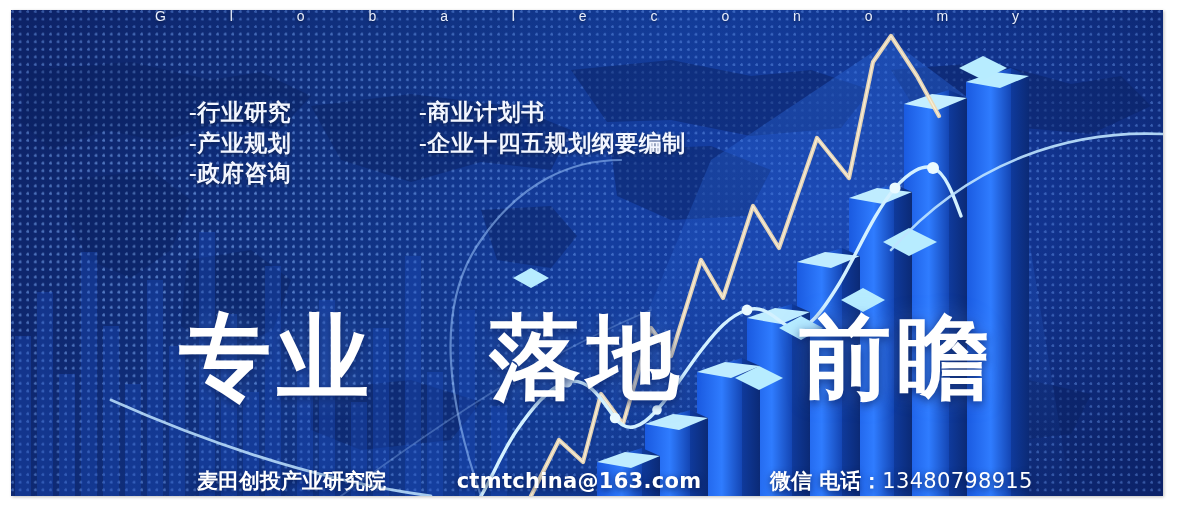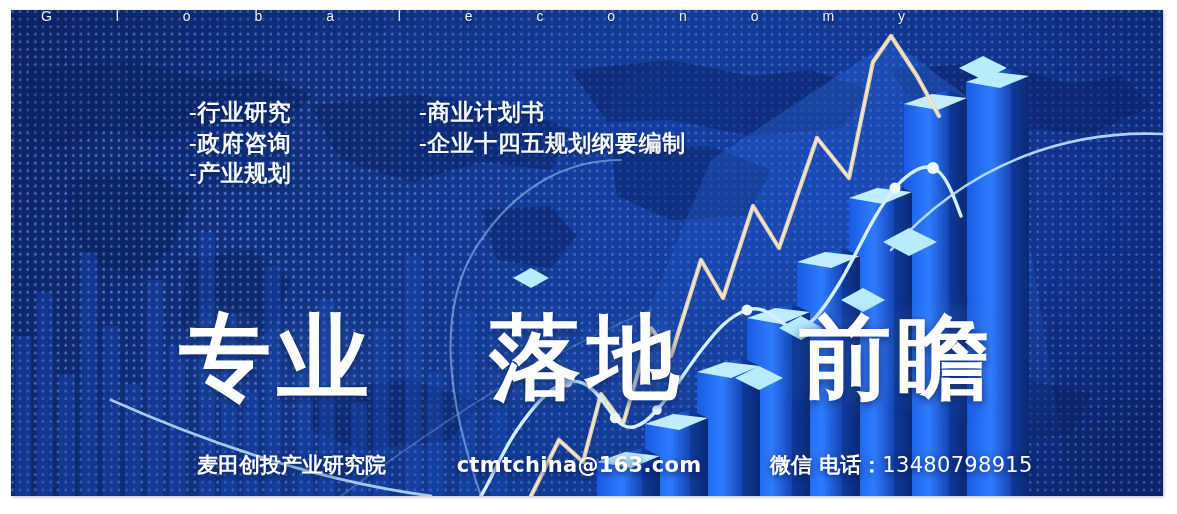--- a/index.html
+++ b/index.html
@@ -53,20 +53,21 @@
   .landmass { position:absolute; inset:0; pointer-events:none; opacity:.55; }
 
   
   .skyline { position: absolute; left: 0; bottom: 0; width: 520px; height: 300px; pointer-events: none; }
 
   
   #wordmark {
     position: absolute;
     left: 0; top: -2px;
     width: 1152px;
+    text-align: center;
     color: #e8eefc;
     font-size: 14px;
     letter-spacing: 30px;
     text-indent: 30px;
     font-weight: 500;
     text-shadow: 0 1px 3px rgba(0,0,0,0.45);
     white-space: nowrap;
   }
 
   
@@ -114,21 +115,21 @@
     font-weight: 700;
     font-size: 21px;
     line-height: 26px;
     white-space: nowrap;
     text-shadow: 0 2px 6px rgba(0,15,60,0.7);
   }
   #footer .seg { display: inline-block; vertical-align: baseline; }
   #footer .sp-a { display: inline-block; width: 56px; }
   #footer .sp-b { display: inline-block; width: 54px; }
   #footer .mail { font-weight: 700; letter-spacing: 0.3px; text-align: center; }
-  #footer .phone { font-weight: 500; letter-spacing: 0.3px; }
+  #footer .phone { font-weight: 500; letter-spacing: 0.3px; margin-top: 16px; }
 </style>
 </head>
 <body>
 
 <div id="banner">
 
   <div class="dots"></div>
 
   <svg class="landmass" viewBox="0 0 1152 486" preserveAspectRatio="none">
     <g fill="#0b2160" opacity="0.85">
@@ -275,22 +276,22 @@
 
     <path d="M880,240 C960,150 1060,120 1152,124" fill="none" stroke="#bfe4ff" stroke-width="2.6" stroke-linecap="round" opacity="0.9"></path>
 
     <path d="M100,390 C190,430 300,470 420,486" fill="none" stroke="#bfe4ff" stroke-width="2.8" stroke-linecap="round" opacity="0.85"></path>
     <path d="M470,486 C440,400 420,300 470,230 C510,172 560,150 610,150" fill="none" stroke="#9ec9ff" stroke-width="2.2" stroke-linecap="round" opacity="0.55"></path>
     <path d="M330,486 C420,420 520,350 640,300" fill="none" stroke="#8fb6f0" stroke-width="1.8" stroke-linecap="round" opacity="0.35"></path>
   </svg>
 
   <div class="svc-col" id="svc-col-left">
     <span class="svc-item">-行业研究</span>
+    <span class="svc-item">-产业规划</span>
     <span class="svc-item">-政府咨询</span>
-    <span class="svc-item">-产业规划</span>
   </div>
 
   <div class="svc-col" id="svc-col-right">
     <span class="svc-item">-商业计划书</span>
     <span class="svc-item">-企业十四五规划纲要编制</span>
   </div>
 
   <div id="headline">
     <span>专业</span>
     <span class="gap"></span>

